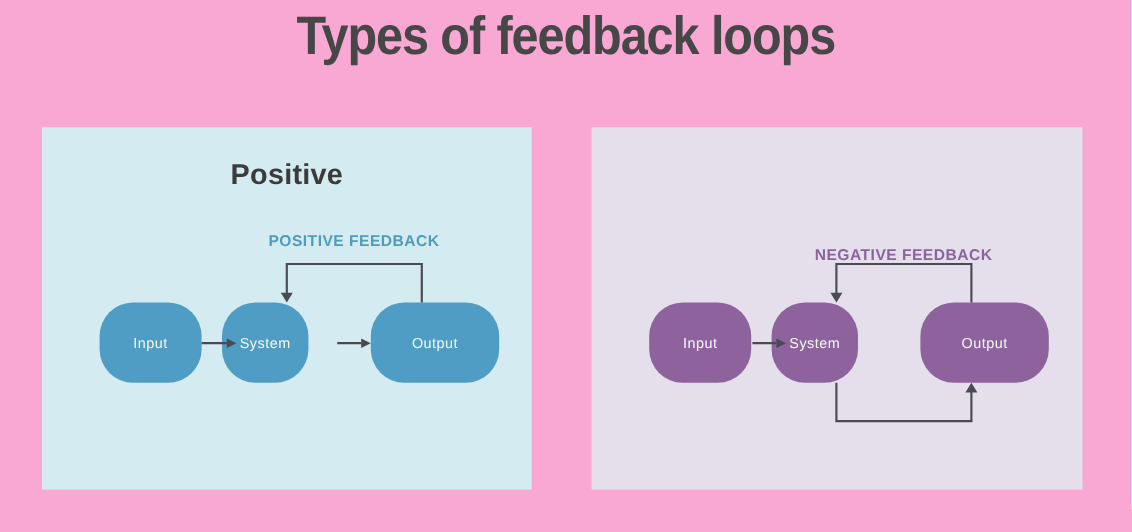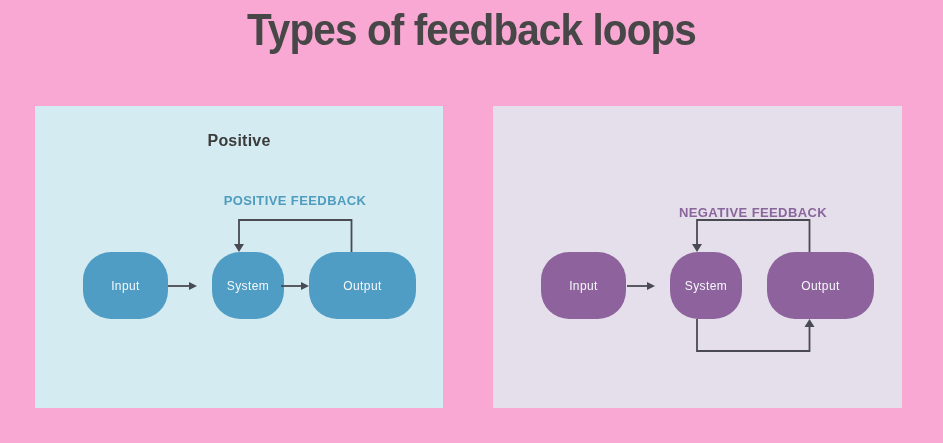--- a/index.html
+++ b/index.html
@@ -44,21 +44,21 @@
     left: 493px;
     width: 409px;
     background: var(--negative-panel-bg, #e4dfeb);
   }
   .panel-heading {
     position: absolute;
     top: 26px;
     left: 0;
     width: 100%;
     text-align: center;
-    font-size: 16px;
+    font-size: 24px;
     font-weight: bold;
     letter-spacing: 0.2px;
     color: var(--heading-text, #3b3b3b);
   }
   .feedback-label {
     position: absolute;
     top: 87px;
     left: 130px;
     width: 260px;
     text-align: center;
@@ -76,21 +76,21 @@
     align-items: center;
     justify-content: center;
     font-size: 12px;
     letter-spacing: 0.4px;
     color: var(--box-text, #f5f8fa);
     border-radius: 28px;
   }
   .panel-positive .node { background: var(--positive-box-fill, #4f9dc4); }
   .panel-negative .node { background: var(--negative-box-fill, #8e639d); }
   .n-input  { left: 48px;  width: 85px; }
-  .n-system { left: 177px; width: 72px; }
+  .n-system { left: 150px; width: 72px; }
   .n-output { left: 274px; width: 107px; }
   .arrows {
     position: absolute;
     top: 0; left: 0;
     width: 100%;
     height: 100%;
     pointer-events: none;
   }
   .arrow-line {
     stroke: var(--arrow-line, #4a4a52);

